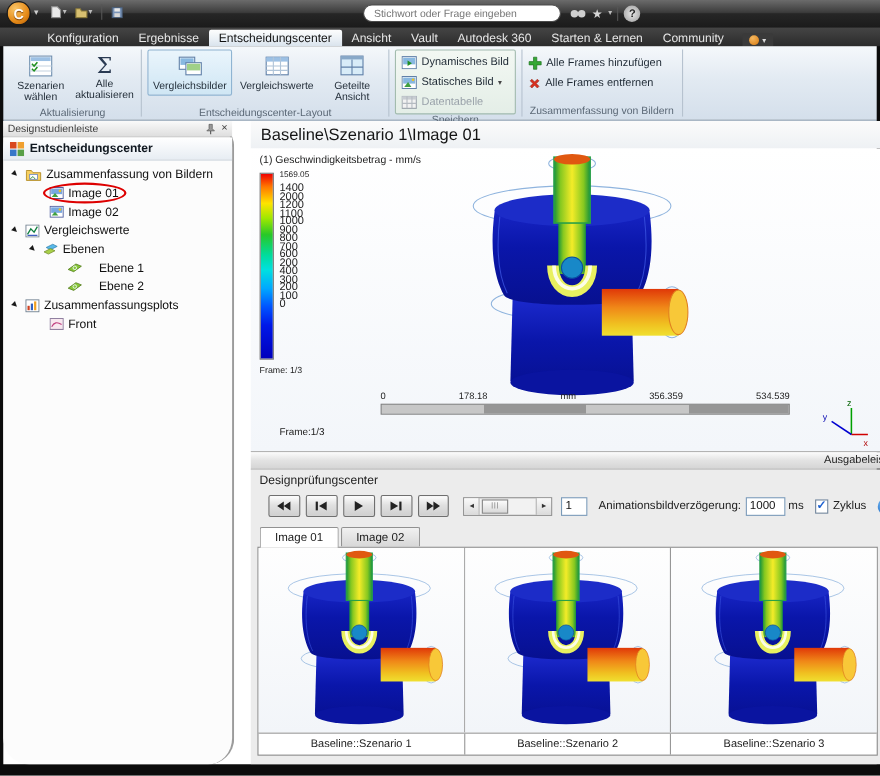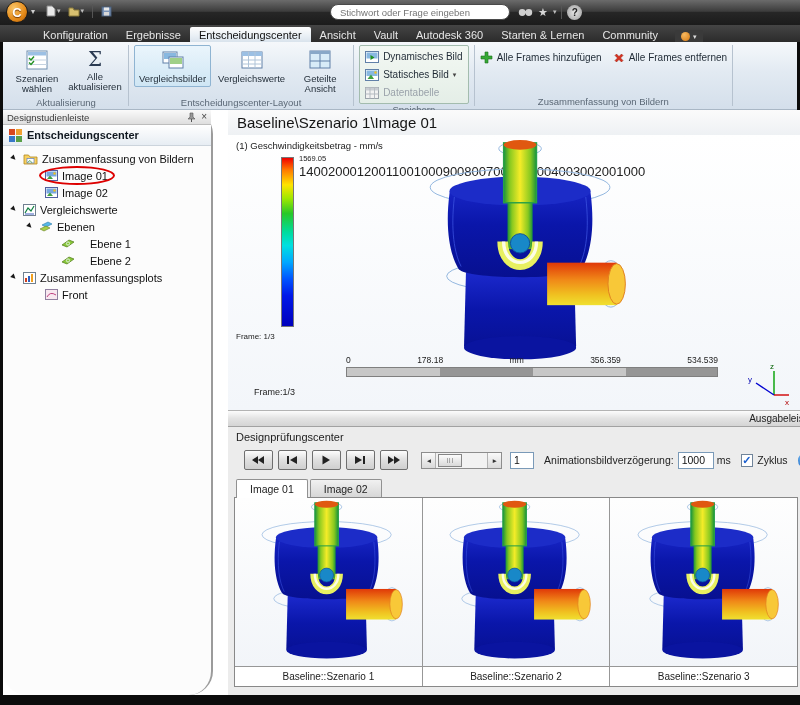--- a/index.html
+++ b/index.html
@@ -50,21 +50,21 @@
     border:1px solid transparent; border-radius:2px; font-size:9.5px; line-height:10px;
     text-align:center; color:#1f2a35; max-width:56px; }
   .bigbtn.nw { max-width:none; white-space:nowrap; }
   .bigbtn.selected { background:linear-gradient(#eaf5fc,#cfe6f4); border-color:#8fb4d2; }
   .sigma { font-size:20px; line-height:22px; color:#2a3a52; font-family:"DejaVu Serif", serif; }
   .savebox { border:1px solid #a3bcae; background:linear-gradient(#f3f8f3,#e4eee7);
     padding:2px 5px; display:flex; flex-direction:column; gap:1px; border-radius:2px; }
   .rowbtn { display:flex; align-items:center; gap:4px; height:17px; font-size:10px; color:#1f2a35; white-space:nowrap; }
   .rowbtn.disabled { color:#9aa2aa; }
   .caret-sm { font-size:7px; color:#444; }
-  .framegroup { display:flex; flex-direction:row; gap:11px; padding-top:4px; }
+  .framegroup { display:flex; flex-direction:column; gap:1px; padding-top:4px; }
 
   
   .content { position:absolute; left:3px; top:110px; width:794px; height:585px; background:#fff; }
   .bottomstrip { position:absolute; left:0; top:695px; width:800px; height:10px; background:#0c0c0c; }
 
   
   .sidebar { position:absolute; left:0; top:0; width:210px; height:585px; background:#fcfcfc;
     border-right:2px solid #9b9b9b;border-radius:24px; }
   .sb-caption { height:15px; background:linear-gradient(#fafafa,#dedede); border-bottom:1px solid #bdbdbd;
     display:flex; align-items:center; font-size:9.5px; color:#3c3c3c; padding:0 4px; }
@@ -82,26 +82,26 @@
     border:2px solid #dd0000; border-radius:50%; pointer-events:none; }
 
   
   .main { position:absolute; left:225px; top:0; width:675px; height:585px; }
   .vp-title { height:25px; font-size:15px; color:#141414; padding:4px 0 0 9px;
     background:linear-gradient(#fbfbfb,#eef1f4); }
   .viewport { position:absolute; left:0; top:25px; width:584px; height:275px;
     background:linear-gradient(#ffffff,#f3f6fa); }
   .legend { position:absolute; left:8px; top:5px; }
   .ltitle { font-size:9.5px; color:#1c1c1c; }
-  .lbar-wrap { position:relative; margin-top:6px; height:170px;margin-left:45px; }
+  .lbar-wrap { position:relative; margin-top:6px; height:170px; }
   .lbar { width:13px; height:170px; border:1px solid #777;
     background:linear-gradient(180deg,#f00000 0%,#ff7800 7%,#ffe400 16%,#a0e800 24%,#28c828 33%,#00dc9c 44%,#00e0e0 52%,#00a8ff 62%,#0054ff 72%,#0018e8 82%,#0000bc 100%); }
   .lmax { position:absolute; left:18px; top:-3px; font-size:7.5px; color:#222; }
-  .lticks { position:absolute; left:18px; top:11px; bottom:-3px; display:flex; flex-direction:row;
-    justify-content:flex-start; font-size:13px; color:#222; line-height:7.5px; }
+  .lticks { position:absolute; left:18px; top:11px; bottom:-3px; display:flex; flex-direction:column;
+    justify-content:flex-start; font-size:10px; color:#222; line-height:7.5px; }
   .lframe { margin-top:5px; font-size:8px; color:#222; }
   .model { position:absolute; left:178px; top:4px; width:232px; height:228px; }
   .viewcube { position:absolute; top:6px; right:8px; }
   .navcol { position:absolute; top:54px; right:7px; display:flex; flex-direction:column; gap:6px; }
   .navbtn { width:24px; height:24px; border:1px solid #aab2ba; border-radius:5px;
     background:linear-gradient(#fdfdfd,#e3e7eb); display:flex; align-items:center; justify-content:center; }
   .triad { position:absolute; right:20px; top:226px; }
   .ruler { position:absolute; left:118px; top:220px; width:372px; }
   .ruler-labels { display:flex; justify-content:space-between; font-size:8.5px; color:#222; margin-bottom:2px; }
   .ruler-bar { height:10px; border:1px solid #7f7f7f;

